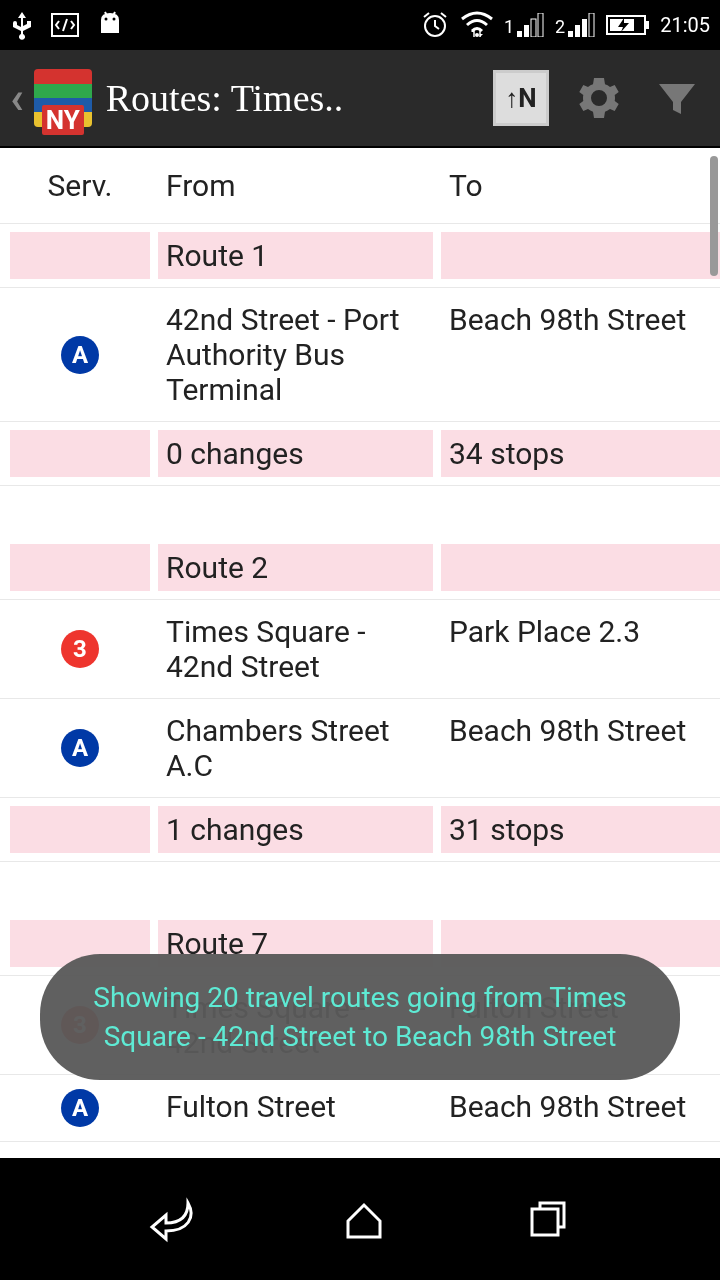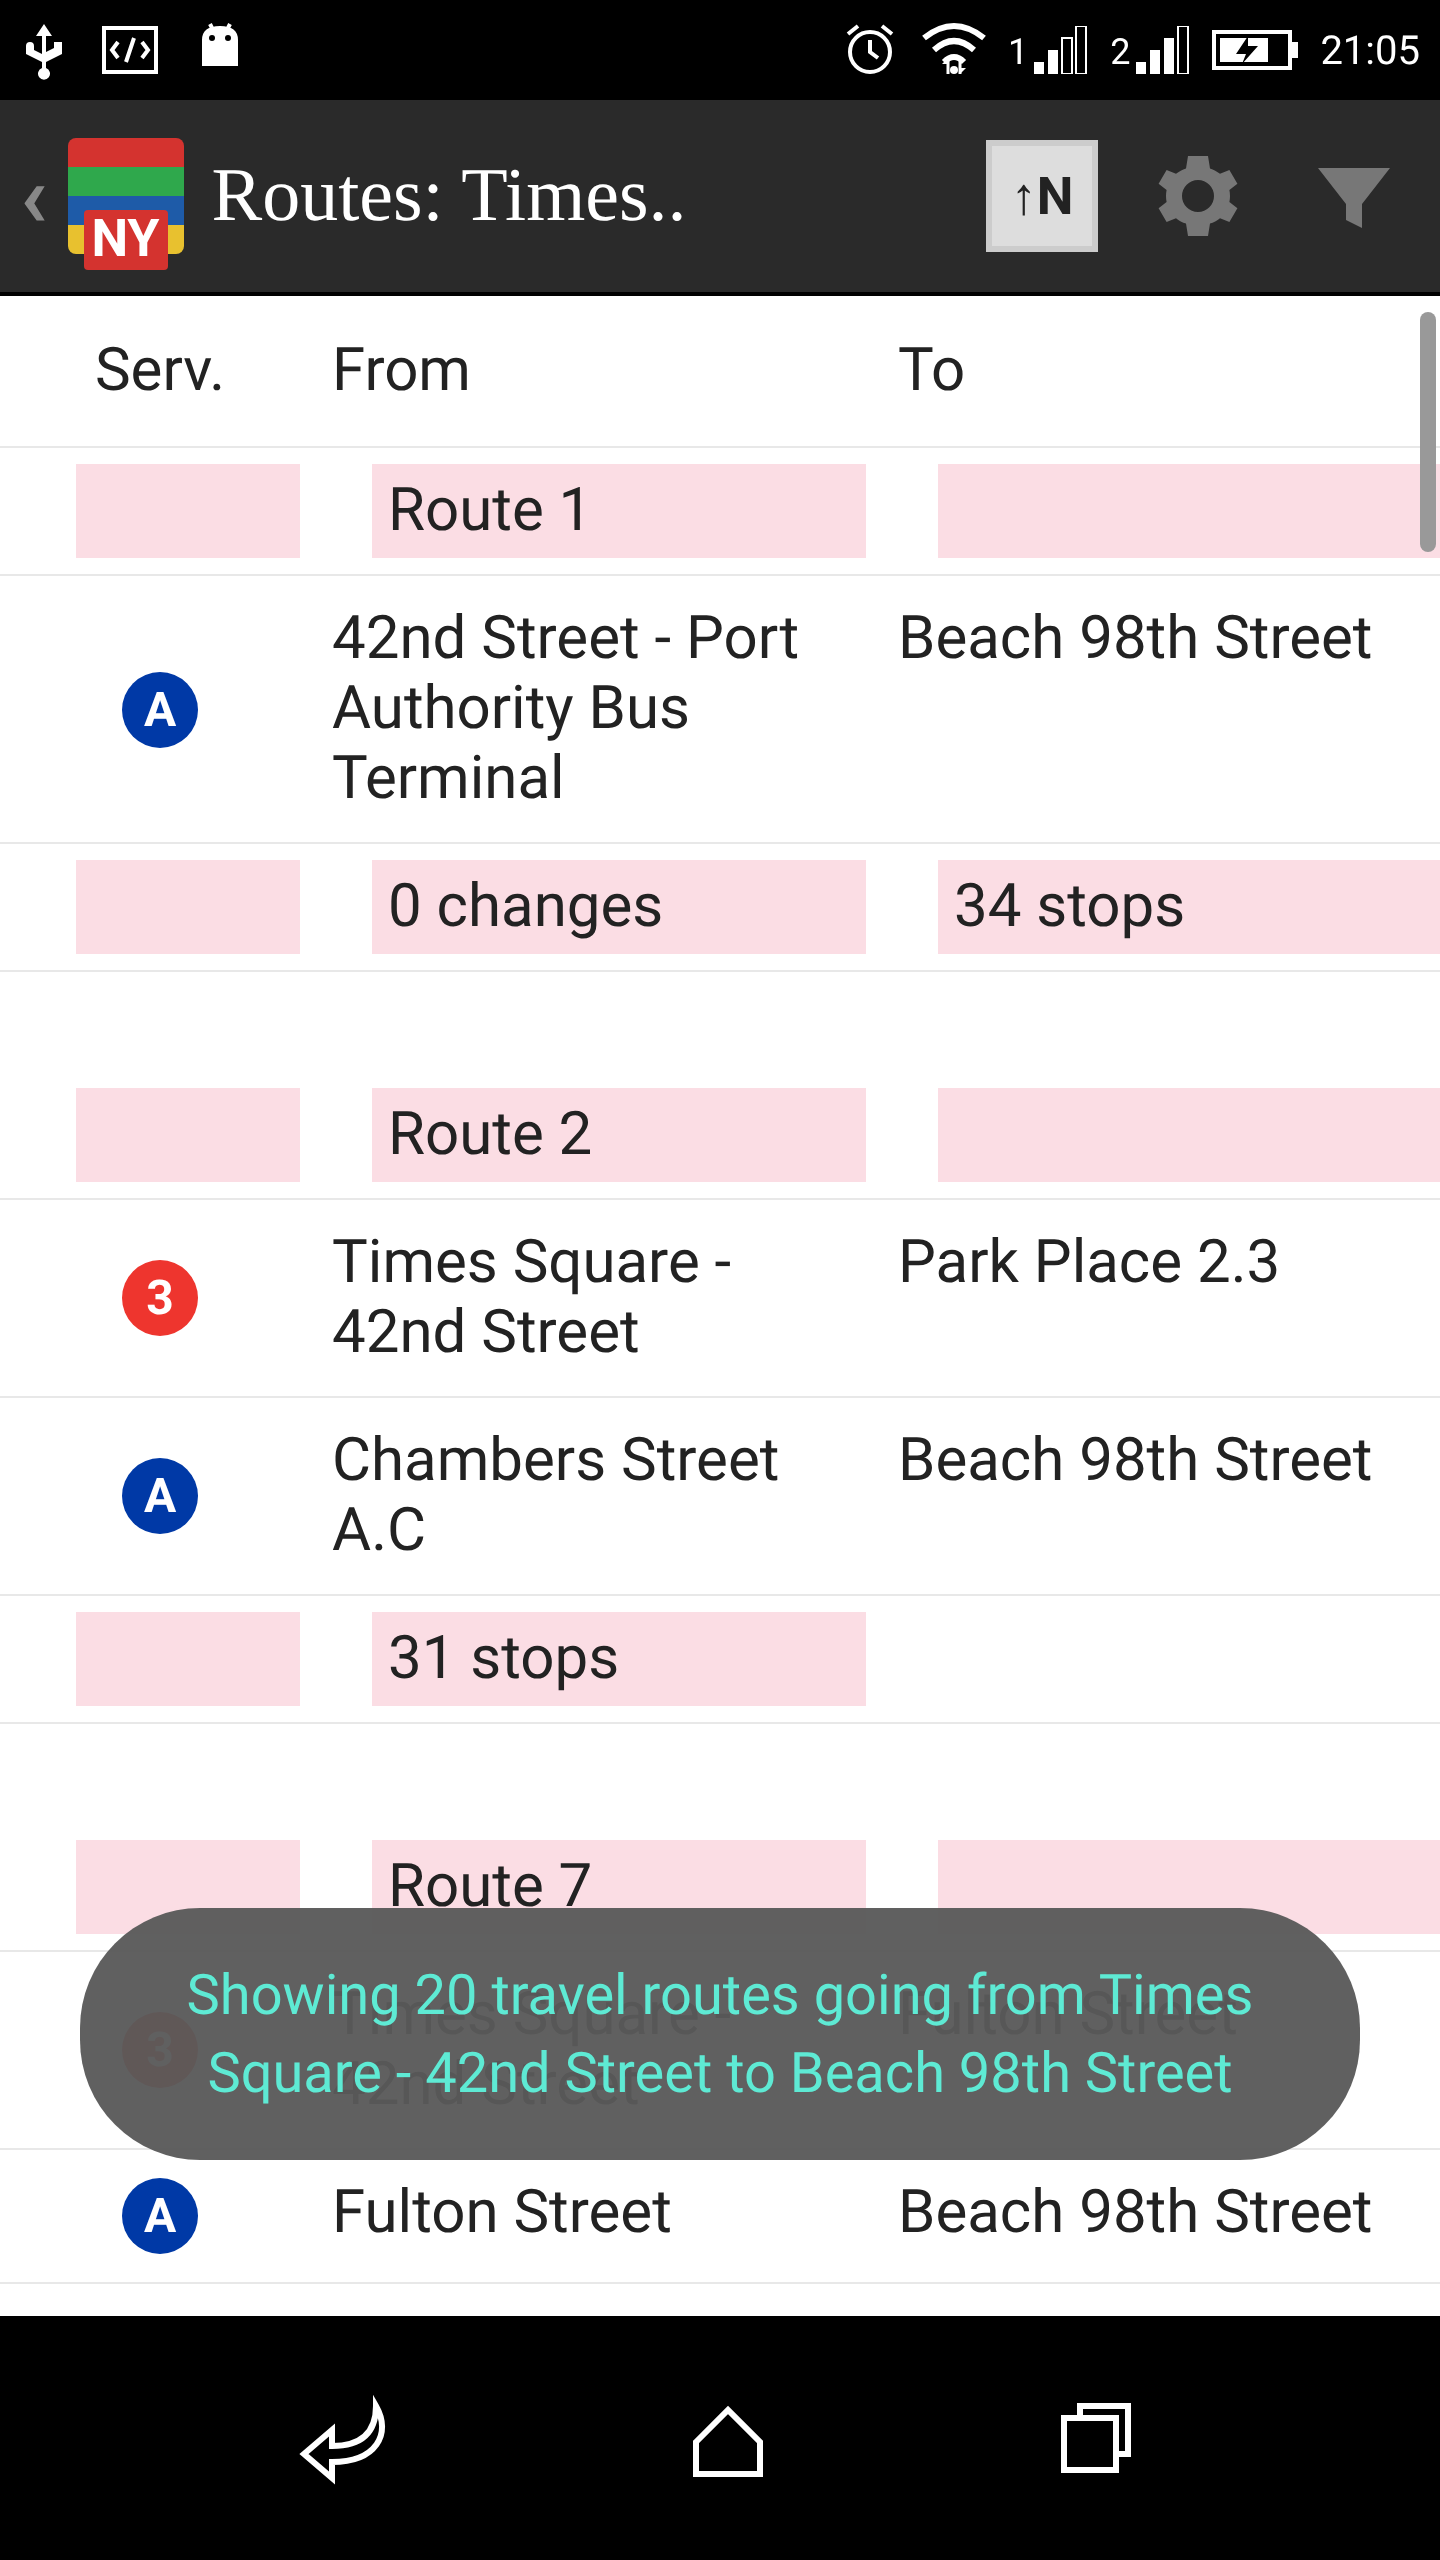--- a/index.html
+++ b/index.html
@@ -101,21 +101,20 @@
     grid-template-columns: 140px 275px 290px;
     gap: 8px;
     padding: 8px 10px;
     border-bottom: 1px solid #e8e8e8;
     font-size: 30px;
     color: #222;
   }
   .header-row { font-size: 30px; padding: 14px 10px; }
   .pink-row .cell {
     background: #fbdde4;
-    margin-left: 28px;
   }
   .cell {
     padding: 6px 8px;
     min-height: 40px;
     display: flex;
     align-items: flex-start;
   }
   .serv-cell { justify-content: center; align-items: center; }
   .line-badge {
     width: 38px;
@@ -293,20 +292,21 @@
   </div>
   <div class="row">
     <div class="cell serv-cell">
         <div class="line-badge line-A">A</div>
       </div>
     <div class="cell">Chambers Street A.C</div>
     <div class="cell">Beach 98th Street</div>
   </div>
   <div class="row pink-row">
     <div class="cell"></div>
+    <div class="cell">1 changes</div>
     <div class="cell">31 stops</div>
   </div>
 
   <div class="gap-row"></div>
 
   <div class="row pink-row">
     <div class="cell"></div>
     <div class="cell">Route 7</div>
     <div class="cell"></div>
   </div>

